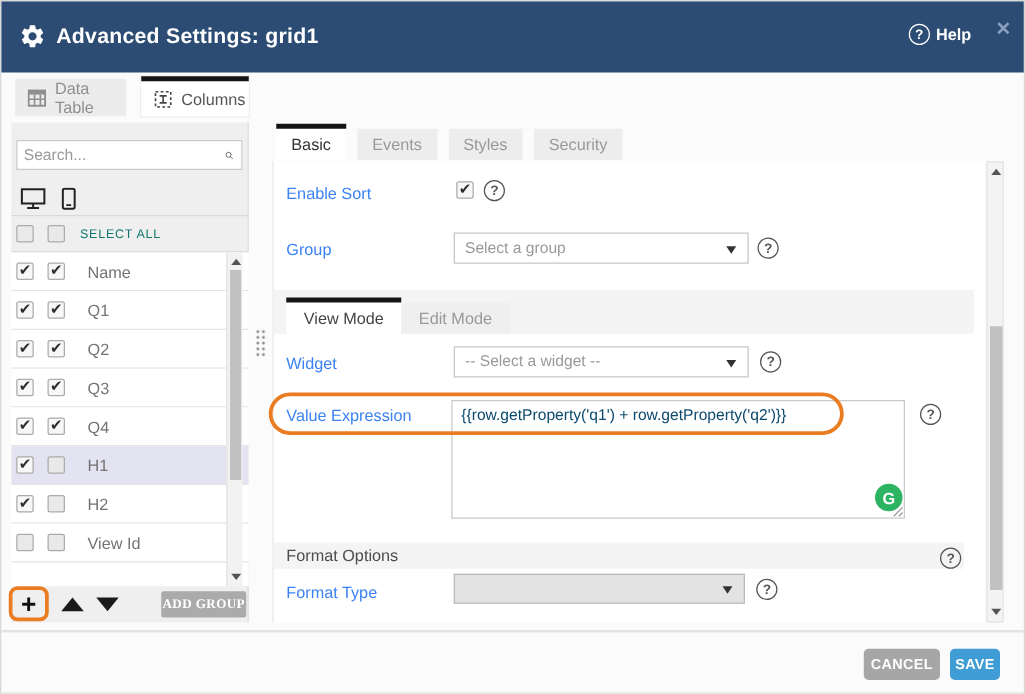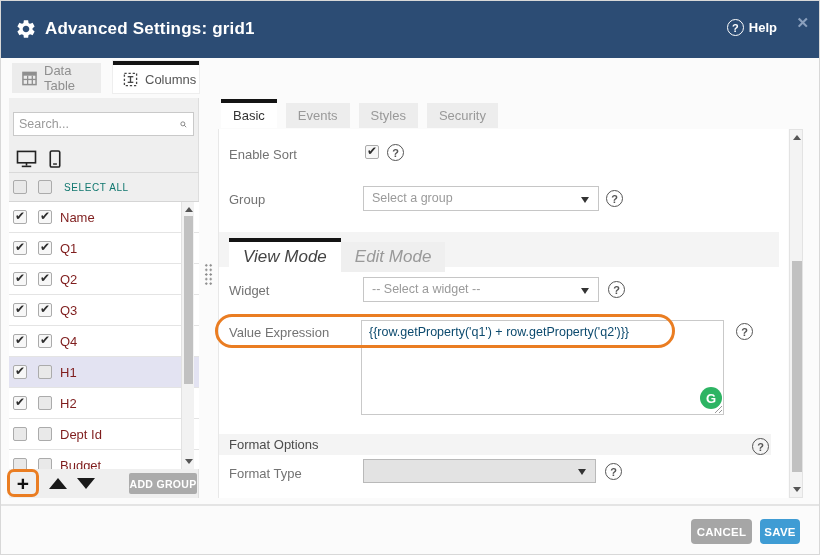--- a/index.html
+++ b/index.html
@@ -30,50 +30,50 @@
   .device-row { position: absolute; left: 0; top: 47px; width: 190px; height: 28px; border-bottom: 1px solid #d9d9d9; display: flex; align-items: center; gap: 12px; padding-left: 7px; }
   .select-row { position: absolute; left: 0; top: 75px; width: 190px; height: 29px; border-bottom: 1px solid #d5d5d5; display: flex; align-items: center; }
   .select-all-label { font-size: 10px; color: #0f766e; letter-spacing: .6px; margin-left: 12px; }
   .cb { width: 14px; height: 14px; border: 1px solid #ababab; border-radius: 2px; background: #e9e9e9; position: relative; flex: 0 0 auto; cursor: pointer; }
   .cb.checked { background: #f7f7f7; }
   .cb.checked::after { content: "\2714"; position: absolute; left: 1px; top: -2px; font-size: 12px; color: #2d2d2d; }
   .cb1 { margin-left: 4px; } .cb2 { margin-left: 11px; }
   .col-list { position: absolute; left: 0; top: 104px; width: 190px; height: 267px; background: #fff; overflow: hidden; }
   .col-row { height: 31px; border-bottom: 1px solid #e4e4e4; display: flex; align-items: center; background: #fff; cursor: pointer; }
   .col-row.hl { background: #e3e3f2; }
-  .col-name { font-size: 13px; color: #7f1d1d; margin-left: 8px; }
+  .col-name { font-size: 13px; color: #737373; margin-left: 18px; }
   .list-sb { position: absolute; left: 172px; top: 104px; width: 13px; height: 267px; background: #f2f2f2; border-left: 1px solid #e2e2e2; }
   .sb-thumb { position: absolute; left: 1.5px; width: 9px; background: #c1c1c1; }
   .arr-up, .arr-dn { position: absolute; left: 2.5px; width: 0; height: 0; border-left: 4px solid transparent; border-right: 4px solid transparent; }
   .arr-up { border-bottom: 5px solid #555; top: 5px; }
   .arr-dn { border-top: 5px solid #555; bottom: 5px; }
   .side-toolbar { position: absolute; left: 0; top: 371px; width: 190px; height: 29px; }
   .add-col-btn { position: absolute; left: -2px; top: 0; width: 32px; height: 28px; border: 3px solid #ea7d22; border-radius: 7px; display: flex; align-items: center; justify-content: center; font-size: 21px; font-weight: bold; color: #111; cursor: pointer; line-height: 1; }
   .tri-up { position: absolute; left: 40px; top: 9px; width: 0; height: 0; border-left: 9px solid transparent; border-right: 9px solid transparent; border-bottom: 11px solid #1a1a1a; cursor: pointer; }
   .tri-dn { position: absolute; left: 68px; top: 9px; width: 0; height: 0; border-left: 9px solid transparent; border-right: 9px solid transparent; border-top: 11px solid #1a1a1a; cursor: pointer; }
-  .add-group-btn { position: absolute; left: 120px; top: 4px; width: 68px; height: 21px; background: #ababab; border-radius: 2px; color: #fff; font-size: 10.5px; font-weight: bold; display: flex; align-items: center; justify-content: center; letter-spacing: .3px; cursor: pointer; }
+  .add-group-btn { position: absolute; left: 120px; top: 4px; width: 68px; height: 21px; background: #ababab; border-radius: 2px; color: #fff; font-size: 10.5px; font-weight: bold; display: flex; align-items: center; justify-content: center; letter-spacing: .3px; cursor: pointer; font-family: Liberation Serif, serif; }
 
   .drag-handle { position: absolute; left: 203px; top: 262px; width: 9px; height: 23px; background-image: radial-gradient(#8a8a8a 1px, transparent 1.3px); background-size: 4.5px 4.6px; cursor: col-resize; }
 
   
   .panel-bg { position: absolute; left: 217px; top: 128px; width: 570px; height: 369px; background: #fff; border-left: 1px solid #e8e8e8; }
   .panel-tabs { position: absolute; left: 220px; top: 98px; display: flex; align-items: flex-end; gap: 9px; }
   .ptab { font-size: 13px; padding: 5px 12px; cursor: pointer; }
   .ptab.active { background: #fff; color: #333; border-top: 4px solid #141414; }
   .ptab.inactive { background: #ededed; color: #999; }
 
-  .flabel { position: absolute; font-size: 13px; color: #737373; }
+  .flabel { position: absolute; font-size: 13px; color: #3b82f6; }
   .dd { position: absolute; height: 25px; background: #fff; border: 1px solid #c6c6c6; font-size: 12.5px; color: #9a9a9a; line-height: 23px; padding-left: 8px; cursor: pointer; }
   .dd .caret { position: absolute; right: 9px; top: 10px; width: 0; height: 0; border-left: 4.5px solid transparent; border-right: 4.5px solid transparent; border-top: 6px solid #333; }
   .dd.disabled { background: #e3e3e3; border-color: #b9b9b9; }
   .qmark { position: absolute; width: 17px; height: 17px; border: 1.4px solid #555; border-radius: 50%; color: #555; font-size: 11px; font-weight: bold; display: flex; align-items: center; justify-content: center; background: #fff0; }
 
   .section-band { position: absolute; left: 218px; top: 231px; width: 560px; height: 35px; background: #f4f4f4; }
   .mode-tabs { position: absolute; left: 228px; top: 237px; display: flex; align-items: flex-end; }
-  .mtab { font-size: 17px; padding: 5px 14px; cursor: pointer; font-style: italic; }
+  .mtab { font-size: 13px; padding: 5px 14px; cursor: pointer; }
   .mtab.active { background: #fff; color: #444; border-top: 4px solid #141414; }
   .mtab.inactive { background: #efefef; color: #999; }
 
   .expr-area { position: absolute; left: 360px; top: 319px; width: 363px; height: 95px; border: 1px solid #c9c9c9; background: #fff; font-family: "Liberation Sans", sans-serif; font-size: 12.5px; color: #0c4a6e; padding: 4px 7px; resize: none; outline: none; }
   .expr-highlight { position: absolute; left: 214px; top: 313px; width: 460px; height: 34px; border: 3.5px solid #ea7d22; border-radius: 18px; pointer-events: none; }
   .grammarly-badge { position: absolute; left: 699px; top: 386px; width: 22px; height: 22px; border-radius: 50%; background: #2db463; color: #fff; font-size: 13px; font-weight: bold; display: flex; align-items: center; justify-content: center; cursor: pointer; }
   .resize-corner { position: absolute; left: 713px; top: 404px; width: 9px; height: 9px; }
 
   .format-band { position: absolute; left: 218px; top: 433px; width: 552px; height: 21px; background: #f4f4f4; }
   .format-band-label { position: absolute; left: 10px; top: 3px; font-size: 13px; color: #4c4c4c; }
@@ -180,26 +180,21 @@
           <span class="col-name">H1</span>
         </div>
       <div class="col-row">
           <span class="cb cb1 checked"></span>
           <span class="cb cb2"></span>
           <span class="col-name">H2</span>
         </div>
       <div class="col-row">
           <span class="cb cb1"></span>
           <span class="cb cb2"></span>
-          <span class="col-name">Dept Id</span>
-        </div>
-      <div class="col-row">
-          <span class="cb cb1"></span>
-          <span class="cb cb2"></span>
-          <span class="col-name">Budget</span>
+          <span class="col-name">View Id</span>
         </div>
     </div>
     <div class="list-sb">
       <div class="arr-up"></div>
       <div class="sb-thumb" style="top:14px; height:168px;"></div>
       <div class="arr-dn"></div>
     </div>
     <div class="side-toolbar">
       <div class="add-col-btn">+</div>
       <div class="tri-up"></div>

